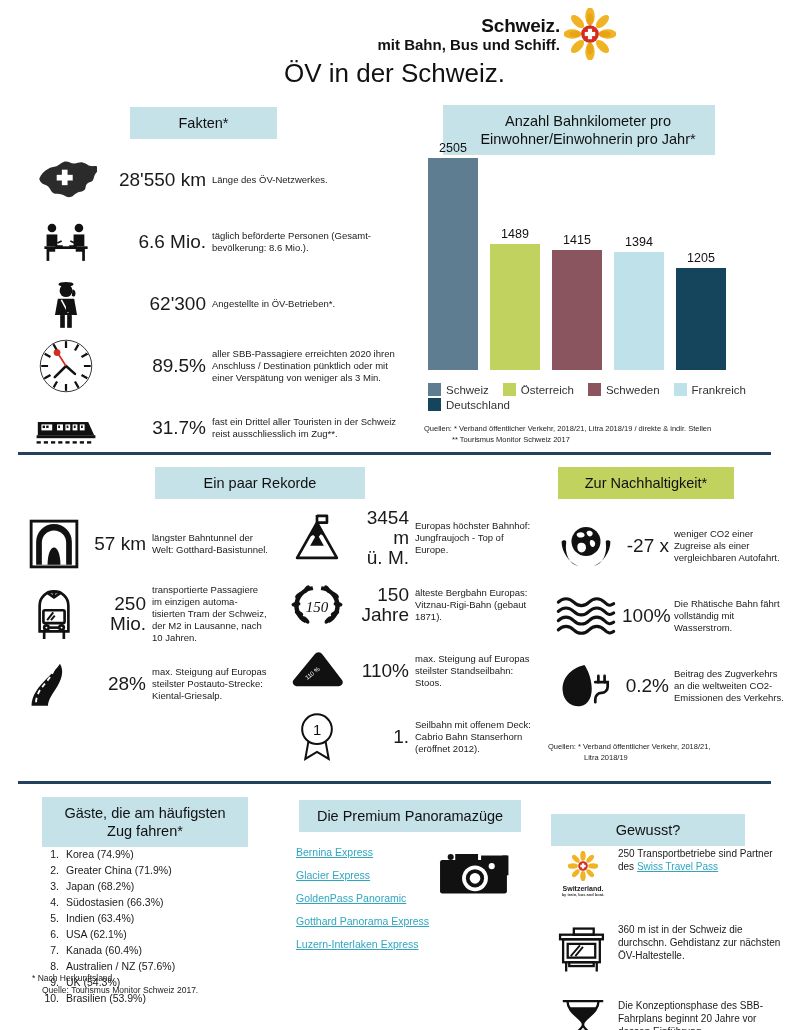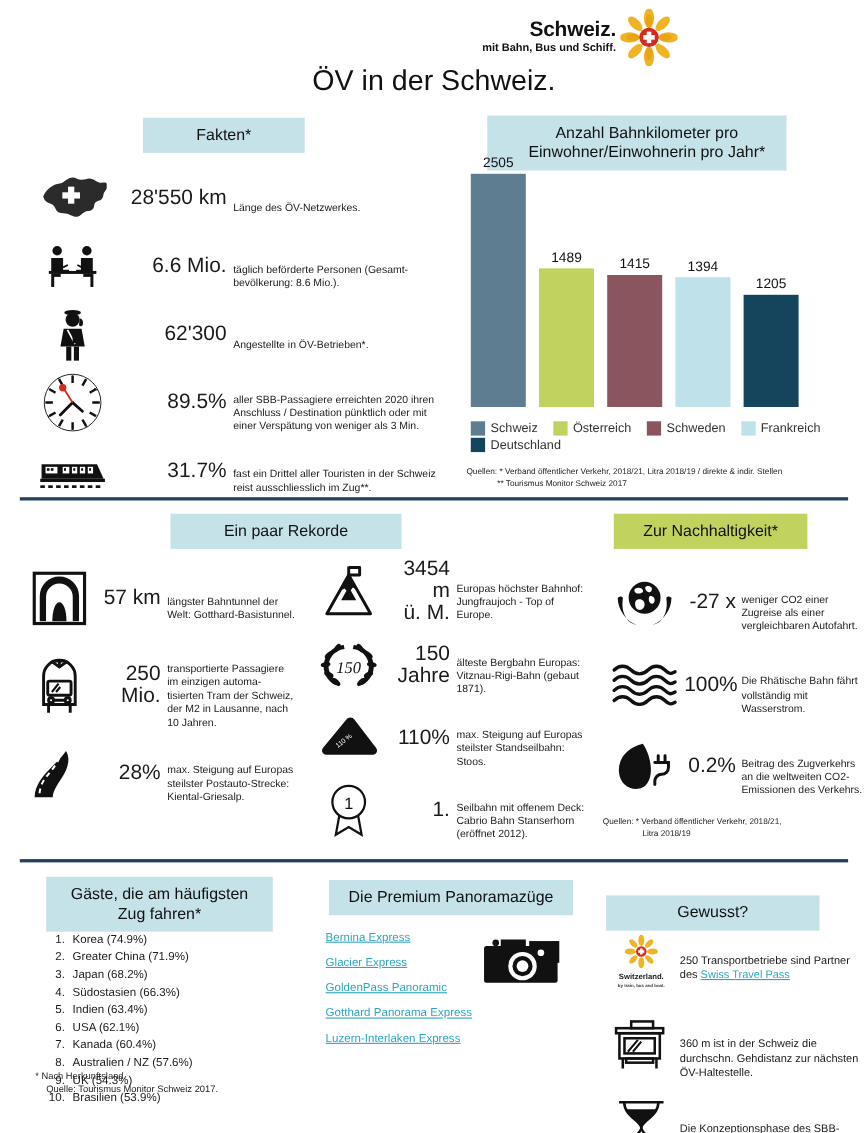--- a/index.html
+++ b/index.html
@@ -12,21 +12,21 @@
   }
   .page { position: relative; width: 630px; height: 1030px; }
 
   
   .logo-block {
     position: absolute; top: 8px; right: 14px;
     display: flex; align-items: center; gap: 4px;
   }
   .logo-text { text-align: right; line-height: 1.05; }
   .logo-main { font-size: 19px; font-weight: bold; letter-spacing: -0.2px; color: #111; }
-  .logo-sub { font-size: 10px; font-weight: bold; color: #111; margin-top: 1px; }
+  .logo-sub { font-size: 15px; font-weight: bold; color: #111; margin-top: 1px; }
   .edelweiss { width: 52px; height: 52px; }
 
   .page-title {
     position: absolute; top: 58px; left: 0; width: 789px;
     text-align: center; font-size: 26px; font-weight: normal;
     letter-spacing: 0px; color: #111;
   }
 
   
   .chip {
@@ -41,21 +41,21 @@
     position: absolute; left: 18px; width: 753px; height: 3px;
     background: #23415c;
   }
   #div1 { top: 452px; }
   #div2 { top: 781px; }
 
   
   .fact-row { display: flex; align-items: center; }
   .fact-icon { flex: 0 0 auto; display: flex; align-items: center; justify-content: center; }
   .fact-value { font-size: 19px; text-align: right; white-space: pre-line; line-height: 1.05; }
-  .fact-desc { font-size: 9.5px; line-height: 1.28; margin-top: 20px; }
+  .fact-desc { font-size: 9.5px; line-height: 1.28; }
 
   
   #fakten-chip { position: absolute; left: 130px; top: 107px; width: 147px; }
   #fakten-list { position: absolute; left: 28px; top: 152px; width: 385px; }
   #fakten-list .fact-row { margin-bottom: 6px; }
   #fakten-list .fact-icon { width: 76px; height: 56px; }
   #fakten-list .fact-value { width: 108px; padding-right: 6px; }
   #fakten-list .fact-desc { width: 190px; }
 
   

